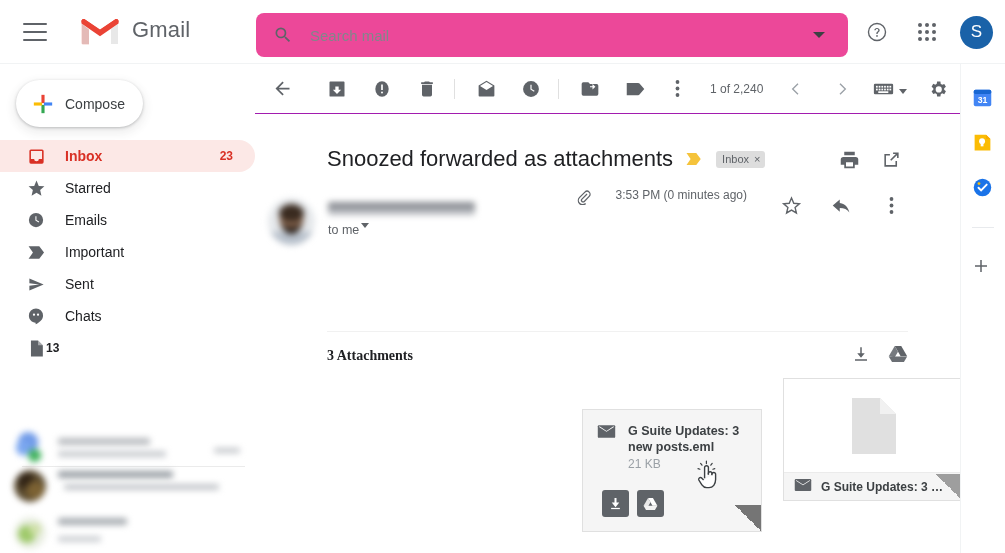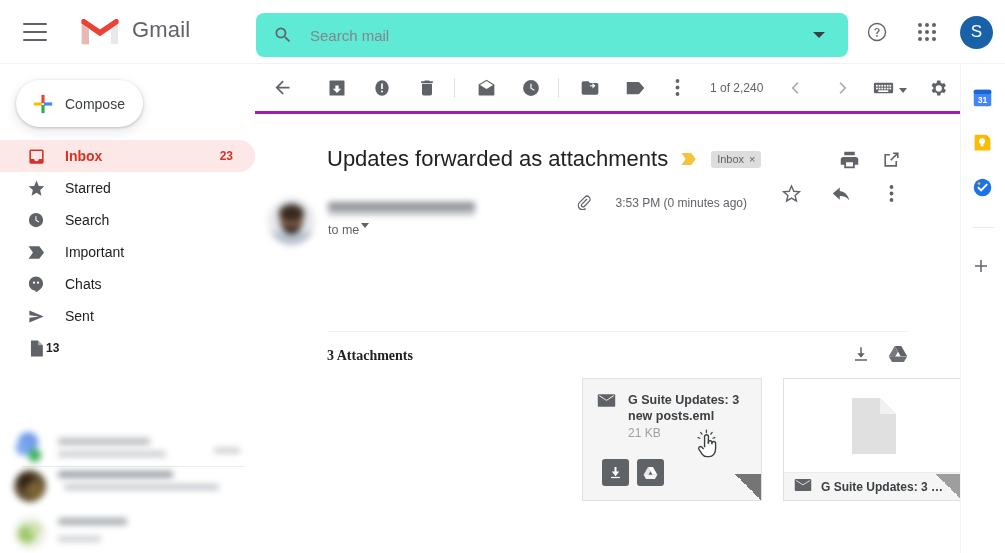--- a/index.html
+++ b/index.html
@@ -16,21 +16,21 @@
             display:flex; align-items:center; background:#fff; }
   .hamburger { width:24px; height:18px; margin-left:23px; margin-right:0;
                display:flex; flex-direction:column; justify-content:space-between;
                cursor:pointer; }
   .hamburger span { display:block; height:2px; background:#5f6368; border-radius:1px; }
   .gm-logo { margin-left:33px; display:flex; gap:12px; }
   .gm-mark { width:40px; height:30px; }
   .gm-text { font-size:22px; color:#5f6368; letter-spacing:.2px; }
 
   .searchwrap { position:absolute; left:256px; top:13px; width:592px; height:44px;
-                background:#5eead4; border-radius:8px; display:flex; align-items:center;
+                background:#ec4899; border-radius:8px; display:flex; align-items:center;
                 cursor:text; }
   .search-ico { width:20px; height:20px; margin-left:17px; flex:none; }
   .search-input { flex:1; border:0; outline:0; background:transparent; margin-left:17px;
                   font-size:15px; color:#202124; font-family:inherit; }
   .search-input::placeholder { color:#80868b; }
   .search-caret { width:30px; display:flex; align-items:center; justify-content:center;
                   margin-right:14px; cursor:pointer; }
   .caret-d { width:0;height:0;border-left:6px solid transparent;border-right:6px solid transparent;
              border-top:6px solid #3c4043; }
 
@@ -69,49 +69,49 @@
   .blurimg { filter:blur(3.2px); }
   .chat-row { display:flex; align-items:flex-start; height:47px; position:relative; }
   .ch-av { width:32px;height:32px;border-radius:50%; margin-left:14px; margin-top:4px; flex:none; }
   .ch-lines { margin-left:12px; margin-top:5px; flex:1; }
   .ch-l1 { height:7px; border-radius:2px; margin-bottom:6px; }
   .ch-l2 { height:6px; border-radius:2px; }
   .divline { position:absolute; left:22px; right:10px; top:42px; height:1px; background:#ebebeb; }
 
   
   .main { position:absolute; left:255px; top:64px; width:705px; height:489px; background:#fff; }
-  .mtoolbar { height:50px; display:flex; align-items:center; border-bottom:3px solid #a21caf; }
+  .mtoolbar { height:50px; display:flex; align-items:center; border-bottom:1px solid #a21caf; }
   .tb-btn { width:34px;height:34px;border-radius:50%;display:flex;align-items:center;
             justify-content:center;cursor:pointer; flex:none; }
   .tb-sep { width:1px;height:20px;background:#e0e0e0;margin:0 9px; flex:none; }
   .tb-count { font-size:12px;color:#5f6368; margin-left:16px; white-space:nowrap; }
 
   .subjectrow { display:flex; align-items:center; padding:28px 0 0 72px; }
   .subject { font-size:22px; color:#202124; font-weight:400; }
   .imp-arrow { margin-left:12px; width:18px;height:14px; flex:none; }
   .chip { margin-left:13px; background:#ddd; color:#5f6368; font-size:11px; border-radius:3px;
           padding:2px 5px 3px 6px; display:flex; align-items:center; gap:5px; }
   .chip .x { cursor:pointer; font-size:11px; }
   .subj-actions { margin-left:auto; display:flex; align-items:center; gap:8px; padding-right:52px; }
 
   .senderrow { display:flex; align-items:flex-start; padding:24px 0 0 265px; position:relative; }
   .sender-av { position:absolute; left:13px; top:22px; width:47px;height:47px;border-radius:50%; }
   .sender-name { position:absolute; left:73px; top:26px; width:147px; height:13px; }
-  .meta { position:absolute; right:52px; top:0; display:flex; align-items:flex-end; gap:16px; }
+  .meta { position:absolute; right:52px; top:12px; display:flex; align-items:flex-start; gap:16px; }
   .meta-time { font-size:12px; color:#5f6368; margin-right:11px; }
 
   .hrule { position:absolute; left:72px; right:52px; top:267px; height:1px; background:#f1f1f1; }
 
   .attach-hd { position:absolute; left:72px; top:284px; font-size:14px; font-weight:bold; color:#202124;font-family:Liberation Serif, serif; }
   .attach-hd-act { position:absolute; right:52px; top:281px; display:flex; align-items:center; gap:18px; }
 
   .cards { position:absolute; left:327px; top:314px; display:flex; gap:21px; }
   .card { width:180px; height:123px; position:relative; cursor:pointer;
           border:1px solid #e0e0e0; background:#fff; }
-  .card.hover { background:#f5f5f5; border-color:#e0e0e0; }
+  .card.hover { background:#f5f5f5; border-color:#e0e0e0;margin-top:31px; }
   .card .fold { position:absolute; right:0; bottom:0; width:26px;height:26px;
                 background:linear-gradient(225deg,#9e9e9e 50%, transparent 50%); }
   .card .fold2 { position:absolute; right:0; bottom:0; width:26px;height:26px;
                 background:linear-gradient(225deg,#757575 50%, transparent 50%); }
   .c1-name { position:absolute; left:45px; top:13px; width:112px; font-size:12.5px;
              font-weight:bold; color:#3c4043; line-height:16px; }
   .c1-env { position:absolute; left:14px; top:14px; }
   .c1-size { position:absolute; left:45px; top:47px; font-size:12px; color:#9aa0a6; }
   .c1-btns { position:absolute; left:19px; bottom:14px; display:flex; gap:8px; }
   .sqbtn { width:27px;height:27px;border-radius:3px;background:#5f6368;display:flex;
@@ -227,53 +227,53 @@
         <span class="nc"></span>
       </div>
 
       <div class="navitem">
         <span class="ni">
           <svg width="18" height="18" viewBox="0 0 24 24">
               <circle cx="12" cy="12" r="9.5" fill="#5f6368"></circle>
               <path fill="#fff" d="M12.6 7h-1.4v5.6l4.3 2.6.7-1.2-3.6-2.1z"></path>
             </svg>
         </span>
-        <span class="nl">Search</span>
+        <span class="nl">Emails</span>
         <span class="nc"></span>
       </div>
 
       <div class="navitem">
         <span class="ni">
           <svg width="19" height="15" viewBox="0 0 24 18">
               <path fill="#5f6368" d="M2 1h13.5l6 8-6 8H2l5.5-8z"></path>
             </svg>
         </span>
         <span class="nl">Important</span>
+        <span class="nc"></span>
+      </div>
+
+      <div class="navitem">
+        <span class="ni">
+          <svg width="19" height="19" viewBox="0 0 24 24">
+              <path fill="#5f6368" d="M3 4.5 21 12 3 19.5 3 13.6l12.5-1.6L3 10.4z"></path>
+            </svg>
+        </span>
+        <span class="nl">Sent</span>
         <span class="nc"></span>
       </div>
 
       <div class="navitem">
         <span class="ni">
           <svg width="18" height="18" viewBox="0 0 24 24">
               <path fill="#5f6368" d="M12 2a9.5 9.5 0 0 0-9.5 9.5c0 5 4 9 9 9.4V23c5-2.4 9.9-6.5 9.9-11.5A9.5 9.5 0 0 0 12 2"></path>
               <circle cx="9.3" cy="10.3" r="1.5" fill="#fff"></circle>
               <circle cx="14.7" cy="10.3" r="1.5" fill="#fff"></circle>
             </svg>
         </span>
         <span class="nl">Chats</span>
-        <span class="nc"></span>
-      </div>
-
-      <div class="navitem">
-        <span class="ni">
-          <svg width="19" height="19" viewBox="0 0 24 24">
-              <path fill="#5f6368" d="M3 4.5 21 12 3 19.5 3 13.6l12.5-1.6L3 10.4z"></path>
-            </svg>
-        </span>
-        <span class="nl">Sent</span>
         <span class="nc"></span>
       </div>
 
       <div class="navitem bold">
         <span class="ni">
           <svg width="17" height="19" viewBox="0 0 20 24">
               <path fill="#5f6368" d="M3 2h9l6 6v14H3z"></path>
               <path fill="#fff" d="M12 2v6h6z" opacity=".45"></path>
             </svg>
         </span>
@@ -413,21 +413,21 @@
         <span style="width:0;height:0;border-left:4px solid transparent;border-right:4px solid transparent;border-top:5px solid #5f6368;margin-top:5px;"></span>
       </div>
       <div class="tb-btn" style="margin-left:14px;margin-right:10px;">
         <svg width="20" height="20" viewBox="0 0 24 24">
             <path fill="#5f6368" d="M19.4 13a7.8 7.8 0 0 0 0-2l2.1-1.6-2-3.5-2.5 1a7.7 7.7 0 0 0-1.7-1L14.9 3h-4l-.4 2.8c-.6.3-1.2.6-1.7 1l-2.5-1-2 3.5L6.4 11a7.8 7.8 0 0 0 0 2l-2.1 1.6 2 3.5 2.5-1c.5.4 1.1.8 1.7 1l.4 2.9h4l.4-2.8c.6-.3 1.2-.6 1.7-1l2.5 1 2-3.5zm-6.5 3.2a3.7 3.7 0 1 1 0-7.4 3.7 3.7 0 0 1 0 7.4"></path>
           </svg>
       </div>
     </div>
 
     <div class="subjectrow">
-      <span class="subject">Updates forwarded as attachments</span>
+      <span class="subject">Snoozed forwarded as attachments</span>
       <svg class="imp-arrow" viewBox="0 0 24 18">
           <path fill="#f5c33b" d="M2 1h13l6 8-6 8H2l5.5-8z"></path>
         </svg>
       <span class="chip">
         <span>Inbox</span>
         <span class="x">×</span>
       </span>
       <span class="subj-actions">
         <span class="tb-btn">
           <svg width="21" height="21" viewBox="0 0 24 24">

